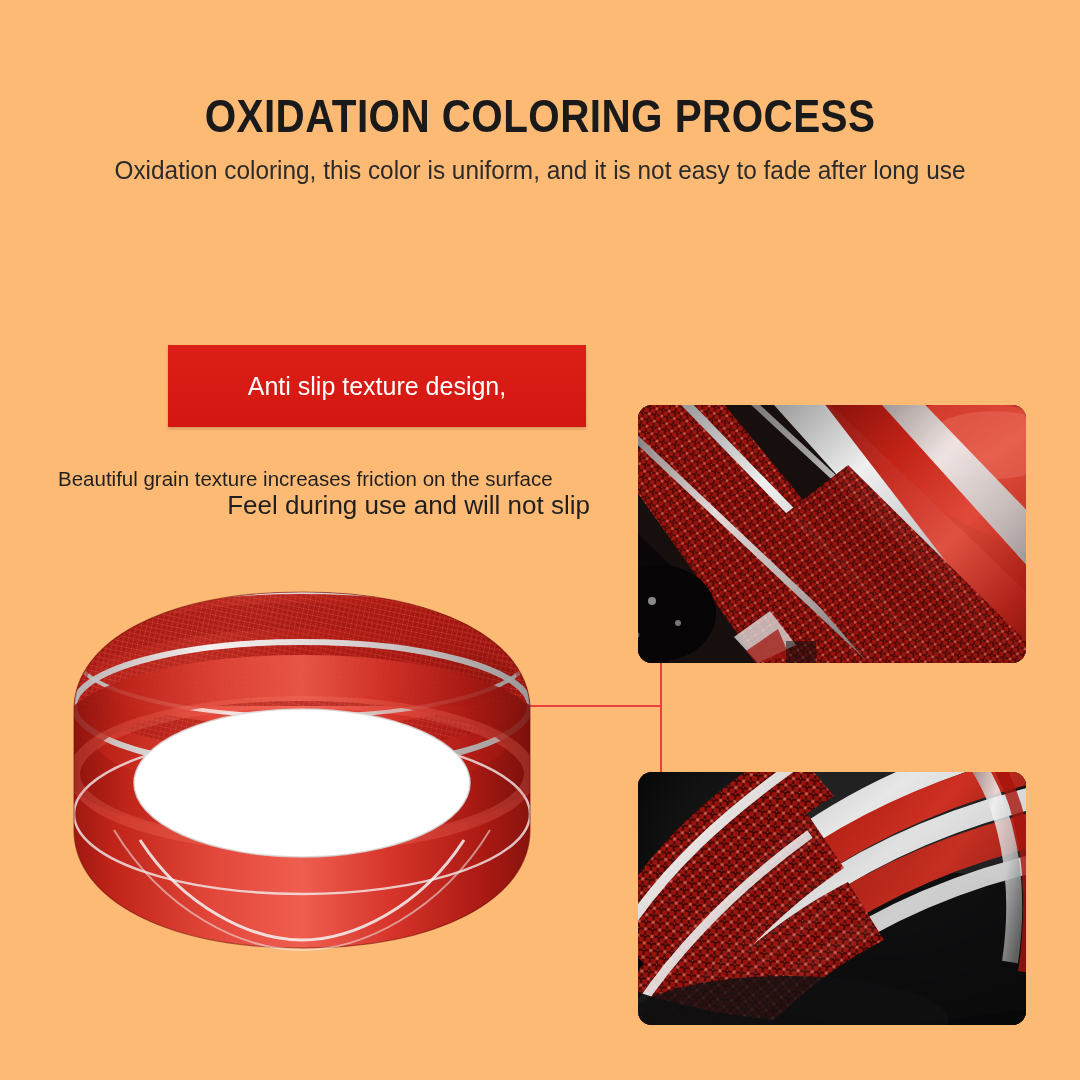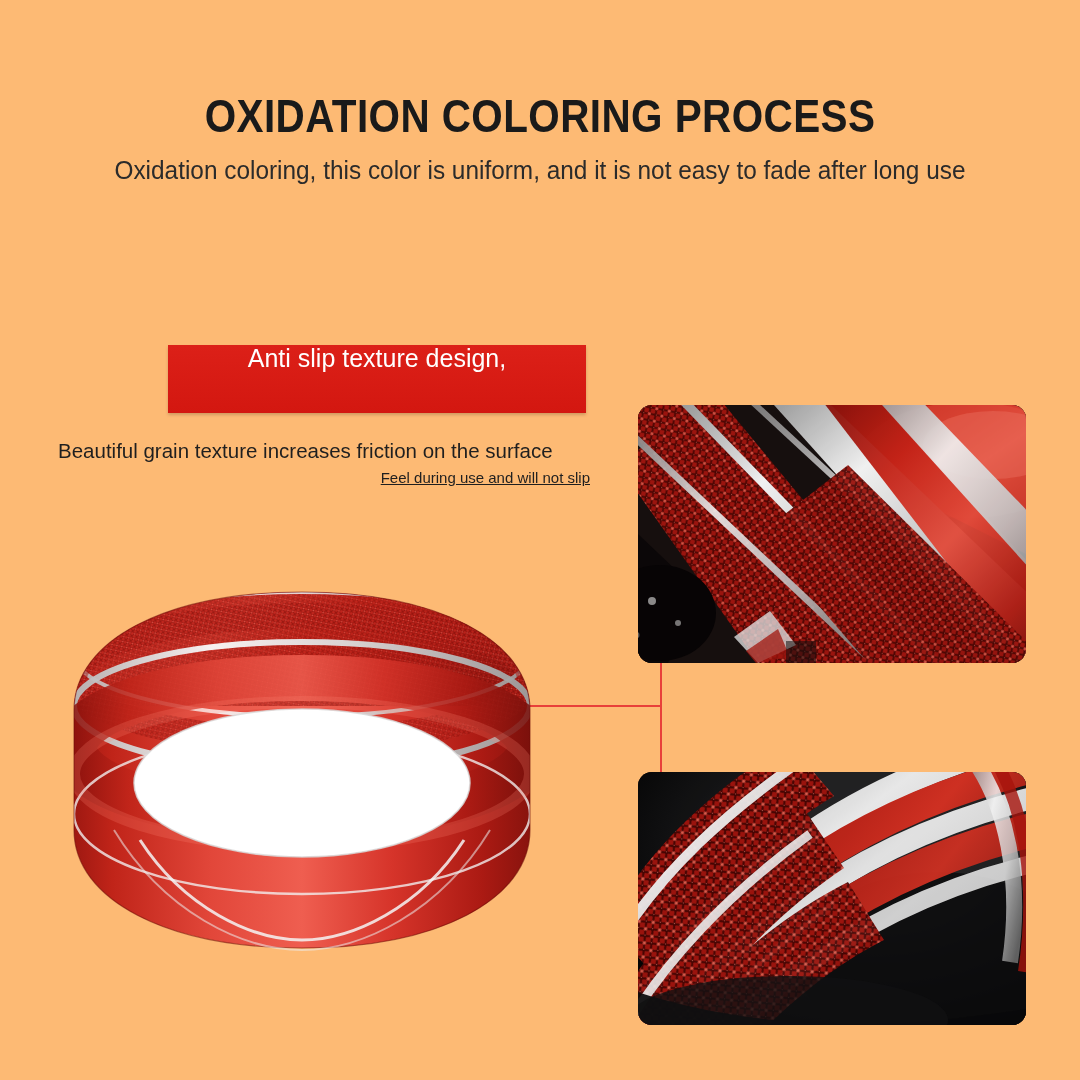--- a/index.html
+++ b/index.html
@@ -50,28 +50,28 @@
     transform-origin: center top;
     white-space: nowrap;
   }
 
   
   .callout-banner {
     position: absolute;
     left: 168px;
     top: 345px;
     width: 418px;
-    height: 68px;
+    height: 82px;
     background: #d91b13;
     background: linear-gradient(180deg, #dc2018 0%, #d31710 100%);
     box-shadow: 0 2px 3px rgba(0,0,0,0.18);
     display: flex;
     flex-direction: column;
     align-items: center;
-    justify-content: space-between;
+    justify-content: center;
     overflow: hidden;
   }
   .callout-line {
     color: #ffffff;
     font-size: 25px;
     line-height: 27px;
     font-weight: normal;
     text-align: center;
     white-space: nowrap;
   }
@@ -82,28 +82,28 @@
     left: 58px;
     top: 437px;
     width: 532px;
   }
   .feature-copy .line-1 {
     font-size: 20.5px;
     line-height: 27px;
     color: #1f1f1f;
     text-align: left;
     white-space: nowrap;
+    margin-top: 28px;
   }
   .feature-copy .line-2 {
-    font-size: 15px;
+    font-size: 26px;
     line-height: 27px;
     color: #1f1f1f;
     text-align: right;
     white-space: nowrap;
-    text-decoration: underline;
   }
 
   
   .leader-horizontal {
     position: absolute;
     left: 487px;
     top: 705px;
     width: 175px;
     height: 2px;
     background: #e8403a;

